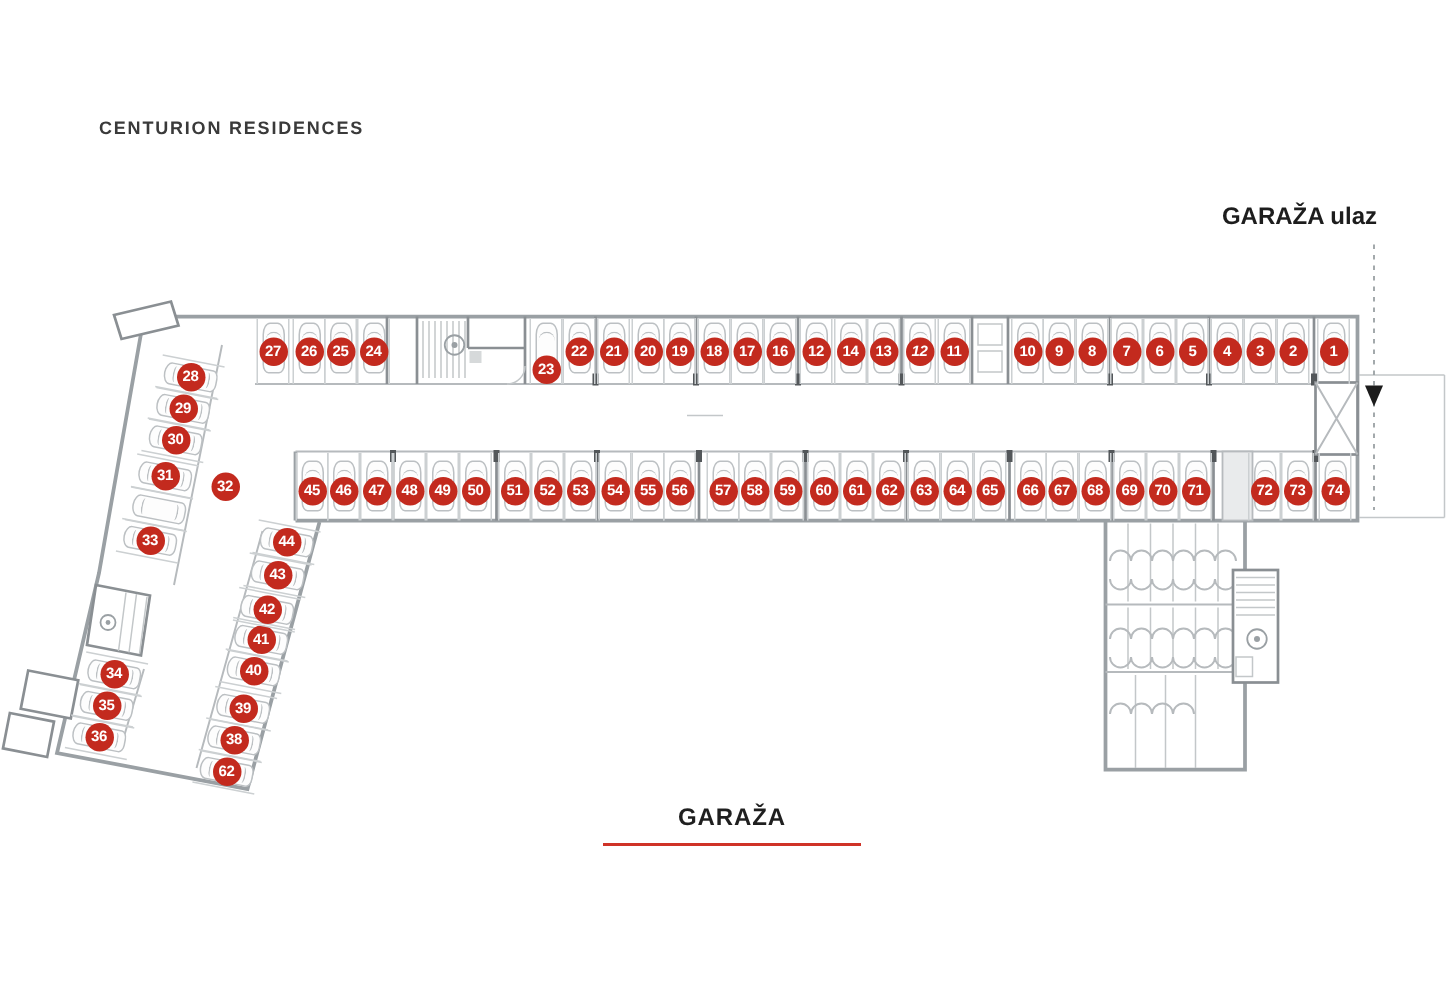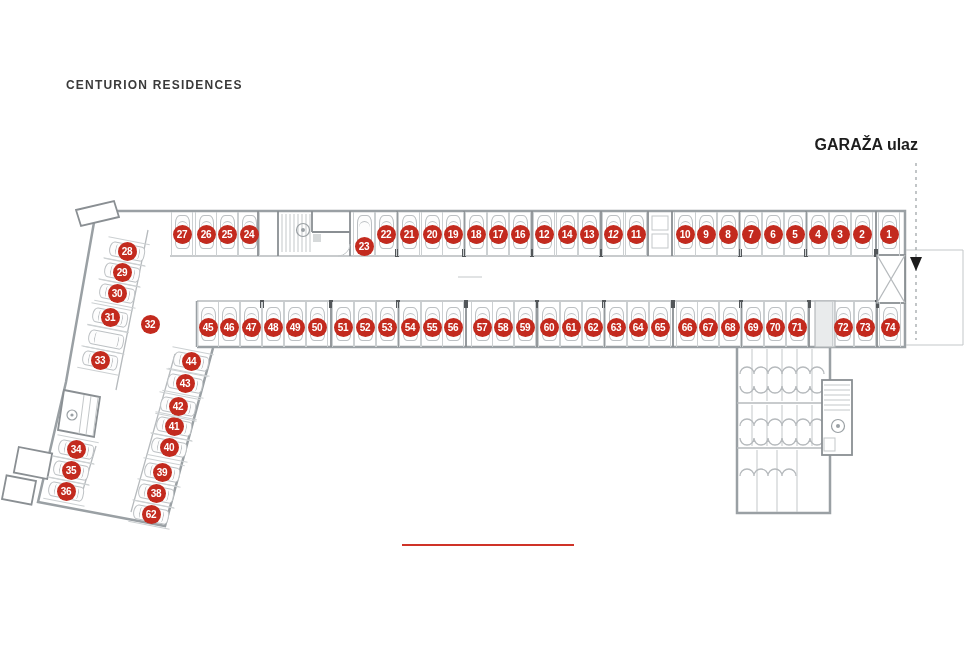--- a/index.html
+++ b/index.html
@@ -340,16 +340,17 @@
       <div class="badge" style="left: 855.5px; top: 317.5px;">73</div>
       <div class="stall v mid" style="left: 879px;"></div>
       <div class="car v" style="left: 882.5px; top: 307px;"></div>
       <div class="badge" style="left: 880.5px; top: 317.5px;">74</div>
     </div>
 
   <div class="brand">CENTURION RESIDENCES</div>
   <div class="entrance">GARAŽA ulaz</div>
 
   <div class="footer">
+    <div class="ftitle">GARAŽA</div>
     <div class="fline"></div>
   </div>
 
 </div>
 
 </body></html>

